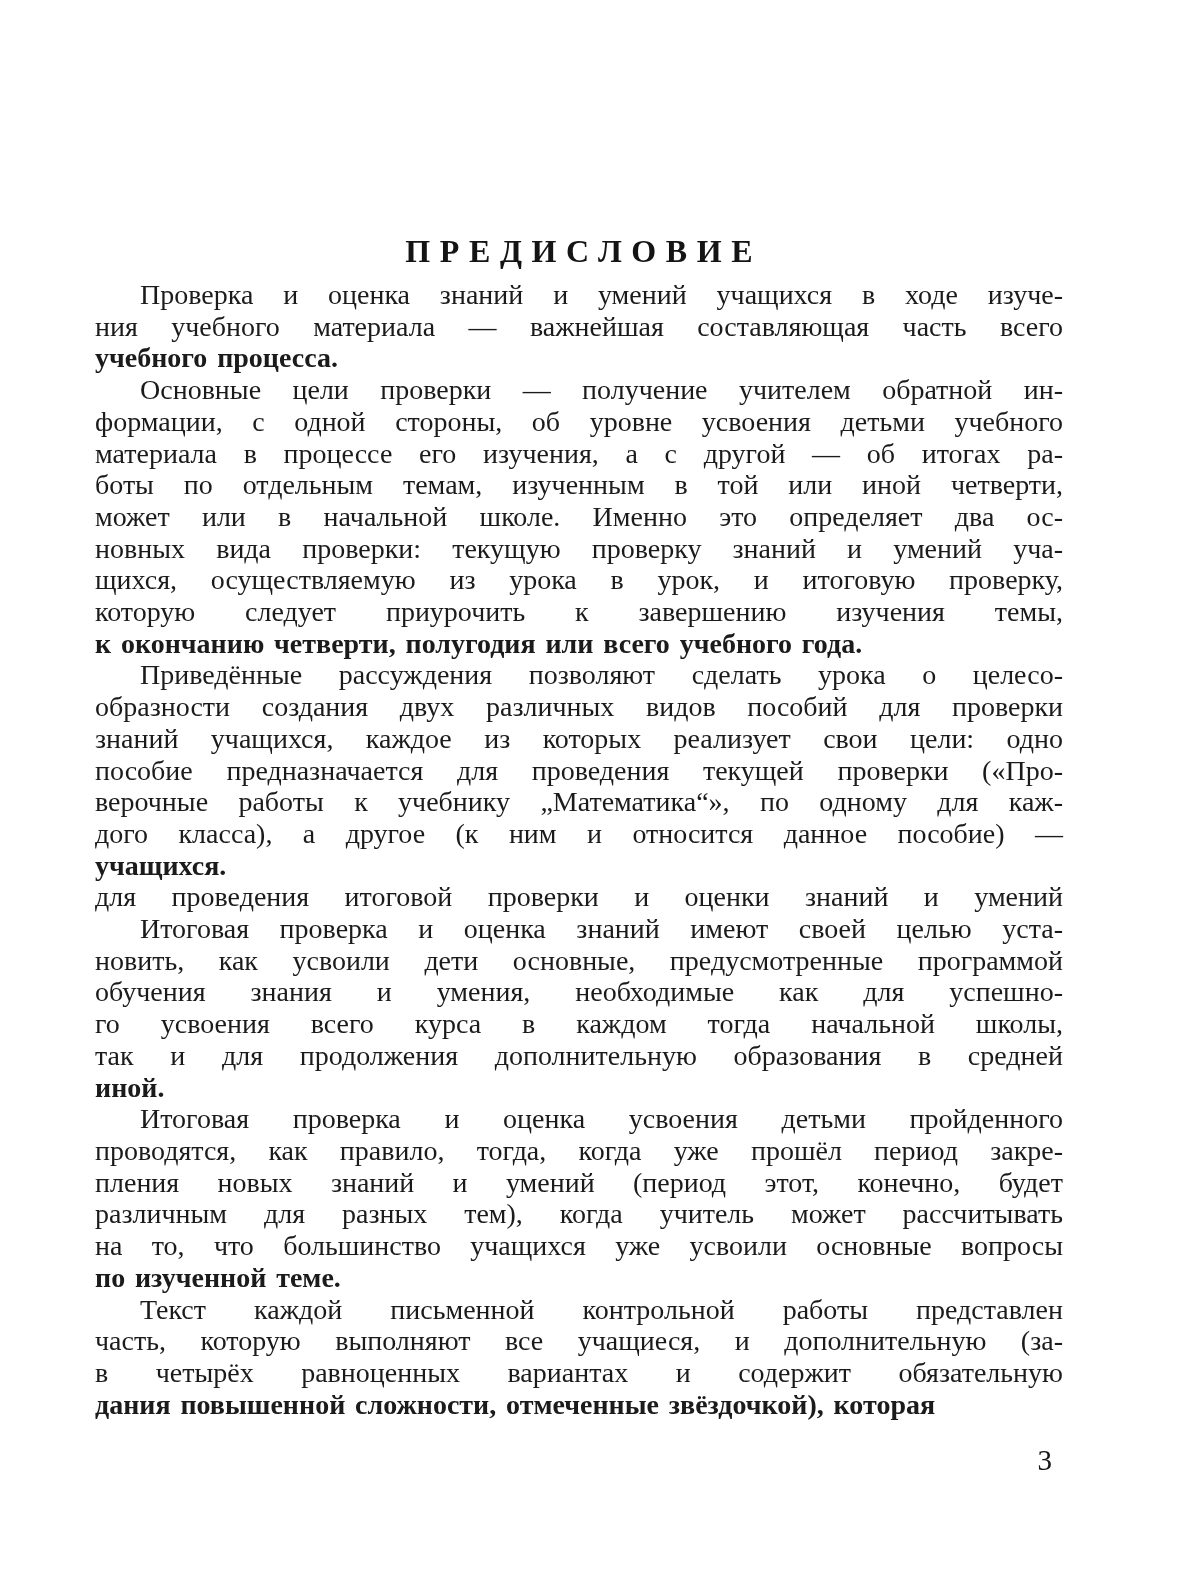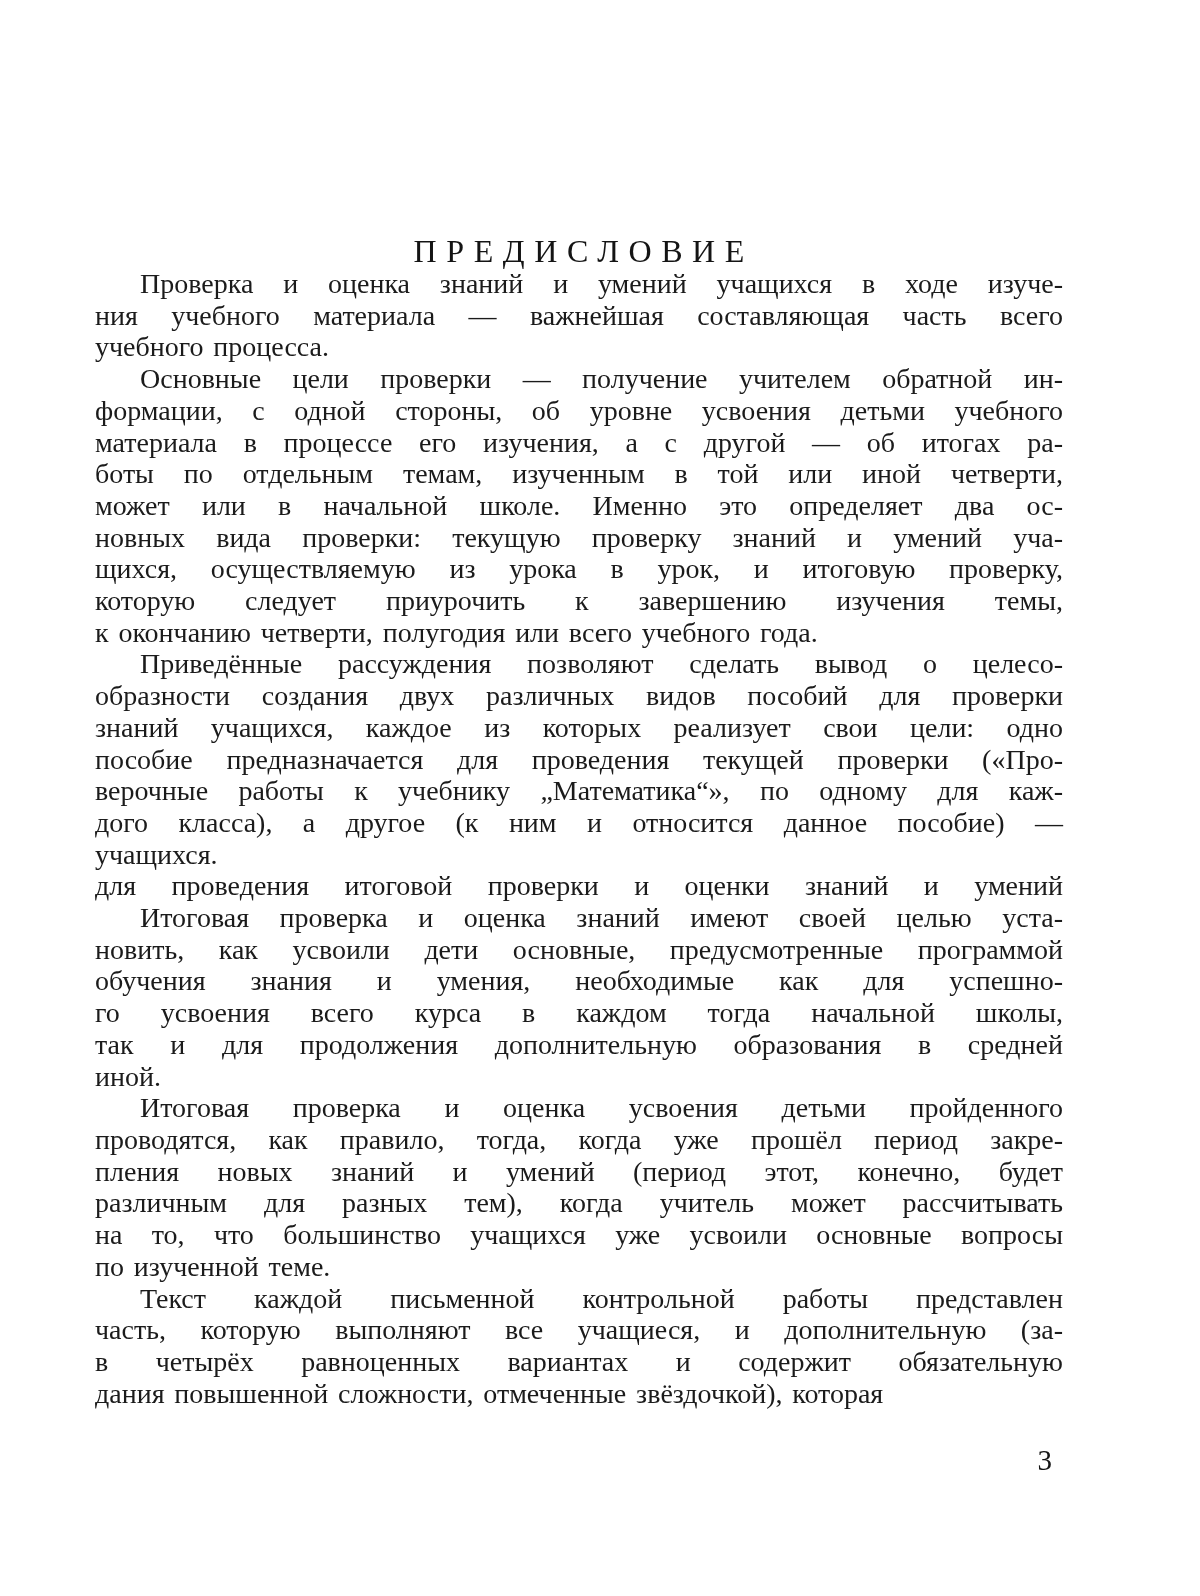--- a/index.html
+++ b/index.html
@@ -17,41 +17,42 @@
   }
   .page-title {
     position: absolute;
     left: 95px;
     top: 234px;
     width: 968px;
     margin: 0;
     text-align: center;
     font-size: 32px;
     line-height: 34px;
-    font-weight: 400;
+    font-weight: 700;
     letter-spacing: 0.30em;
     text-indent: 0.30em; 
     color: #141414;
   }
   .preface-text {
     position: absolute;
     left: 95px;
-    top: 268px;
+    top: 279px;
     width: 968px;
     font-size: 28px;
     line-height: 31.7px;
     word-spacing: 0.10em;
   }
   .para { margin: 0; padding: 0; }
   .line {
     text-align: justify;
     text-align-last: justify;
   }
   .line.last {
     text-align-last: left;
+    font-weight: bold;
   }
   .line.first {
     text-indent: 45px;
   }
   .page-number {
     position: absolute;
     left: 95px;
     top: 1444px;
     width: 957px;
     text-align: right;
@@ -76,21 +77,21 @@
       <div class="line">формации, с одной стороны, об уровне усвоения детьми учебного</div>
       <div class="line">материала в процессе его изучения, а с другой — об итогах ра-</div>
       <div class="line">боты по отдельным темам, изученным в той или иной четверти,</div>
       <div class="line">может или в начальной школе. Именно это определяет два ос-</div>
       <div class="line">новных вида проверки: текущую проверку знаний и умений уча-</div>
       <div class="line">щихся, осуществляемую из урока в урок, и итоговую проверку,</div>
       <div class="line">которую следует приурочить к завершению изучения темы,</div>
       <div class="line last">к окончанию четверти, полугодия или всего учебного года.</div>
     </div>
     <div class="para">
-      <div class="line first">Приведённые рассуждения позволяют сделать вывод о целесо-</div>
+      <div class="line first">Приведённые рассуждения позволяют сделать урока о целесо-</div>
       <div class="line">образности создания двух различных видов пособий для проверки</div>
       <div class="line">знаний учащихся, каждое из которых реализует свои цели: одно</div>
       <div class="line">пособие предназначается для проведения текущей проверки («Про-</div>
       <div class="line">верочные работы к учебнику „Математика“», по одному для каж-</div>
       <div class="line">дого класса), а другое (к ним и относится данное пособие) —</div>
       <div class="line last">учащихся.</div>
       <div class="line">для проведения итоговой проверки и оценки знаний и умений</div>
     </div>
     <div class="para">
       <div class="line first">Итоговая проверка и оценка знаний имеют своей целью уста-</div>

